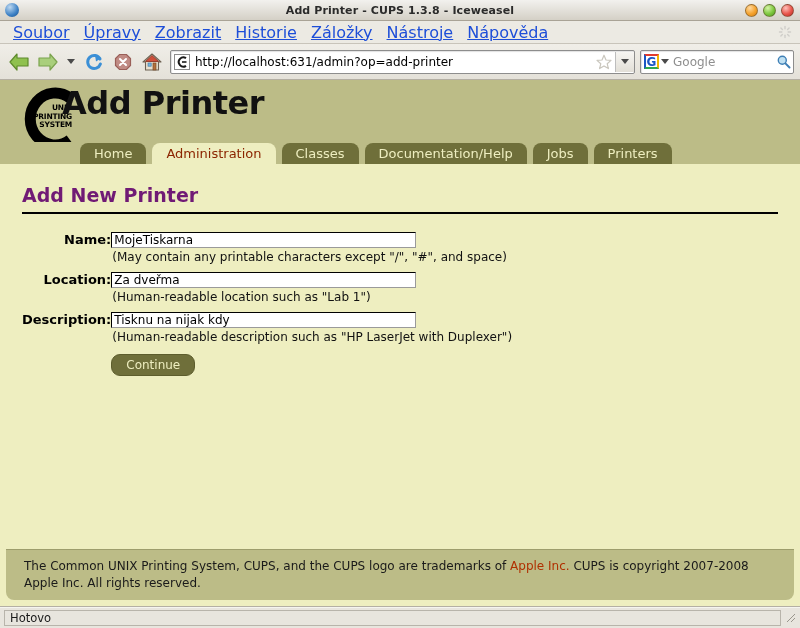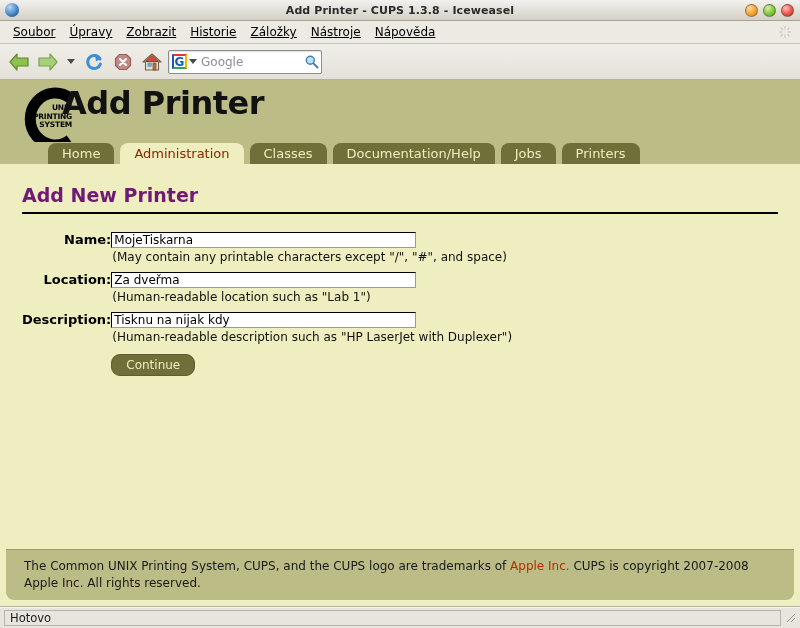--- a/index.html
+++ b/index.html
@@ -73,22 +73,22 @@
     height: 22px;
     background: #eceae3;
     border-bottom: 1px solid #c8c4ba;
     display: flex;
     align-items: center;
     padding-left: 6px;
     flex: none;
   }
   .menu-item {
     padding: 2px 7px;
-    font-size: 12px;
-    color: #000000;
+    font-size: 16px;
+    color: #1d4ed8;
     cursor: default;
   }
   .menu-item u { text-decoration: underline; }
   .menubar-throbber {
     margin-left: auto;
     margin-right: 8px;
     width: 14px; height: 14px;
     opacity: .35;
   }
 
@@ -238,21 +238,21 @@
     top: 4px;
     font-size: 32px;
     font-weight: bold;
     color: #111;
     letter-spacing: -0.5px;
     font-family: "DejaVu Sans", sans-serif;
   }
   .tabbar {
     background: #bcbc87;
     height: 22px;
-    padding-left: 48px;
+    padding-left: 80px;
     display: flex;
     align-items: flex-end;
     gap: 6px;
     flex: none;
     position: relative;
   }
   .tab {
     background: #6f6f3a;
     color: #eeeec0;
     font-size: 13px;
@@ -442,20 +442,38 @@
     </div>
     <div class="nav-ico">
       <svg width="22" height="20" viewBox="0 0 22 20">
         <path d="M11 2 L20 10 L17.5 10 L17.5 18 L4.5 18 L4.5 10 L2 10 Z" fill="#e9e0cf" stroke="#6d6152" stroke-width="1.1" stroke-linejoin="round"></path>
         <rect x="7" y="11" width="3.2" height="3.2" fill="#76b4e0" stroke="#4a7ea3" stroke-width=".7"></rect>
         <rect x="12" y="11" width="3" height="7" fill="#b4703c" stroke="#7a4a25" stroke-width=".7"></rect>
         <path d="M4.5 9.5 L11 3.5 L17.5 9.5 Z" fill="#cf4f3a" stroke="#8e3526" stroke-width=".9" stroke-linejoin="round"></path>
       </svg>
     </div>
 
+    <div class="urlbar">
+      <div class="url-favicon">
+        <svg width="16" height="16" viewBox="0 0 16 16">
+          <rect x="0.5" y="0.5" width="15" height="15" fill="#ffffff" stroke="#8d8d8d" stroke-width="1"></rect>
+          <path d="M12 4.2 A4.6 4.6 0 1 0 12 11.8" fill="none" stroke="#1a1a1a" stroke-width="2"></path>
+          <line x1="8" y1="8" x2="12.5" y2="8" stroke="#1a1a1a" stroke-width="1.6"></line>
+        </svg>
+      </div>
+      <div class="url-text">http://localhost:631/admin?op=add-printer</div>
+      <div class="star-ico">
+        <svg width="18" height="18" viewBox="0 0 18 18">
+          <path d="M9 2.2 L11 7 L16 7.4 L12.2 10.7 L13.4 15.6 L9 12.9 L4.6 15.6 L5.8 10.7 L2 7.4 L7 7 Z" fill="none" stroke="#c9c6bd" stroke-width="1.2" stroke-linejoin="round"></path>
+        </svg>
+      </div>
+      <div class="url-drop">
+        <div class="caret"></div>
+      </div>
+    </div>
 
     <div class="searchbar">
       <div class="g-logo">G</div>
       <div class="search-caret">
         <div class="caret"></div>
       </div>
       <div class="search-placeholder">Google</div>
       <div class="search-mag">
         <svg width="15" height="15" viewBox="0 0 15 15">
           <circle cx="6.3" cy="6.3" r="4" fill="#bfe0f2" stroke="#3f7fb5" stroke-width="1.4"></circle>

